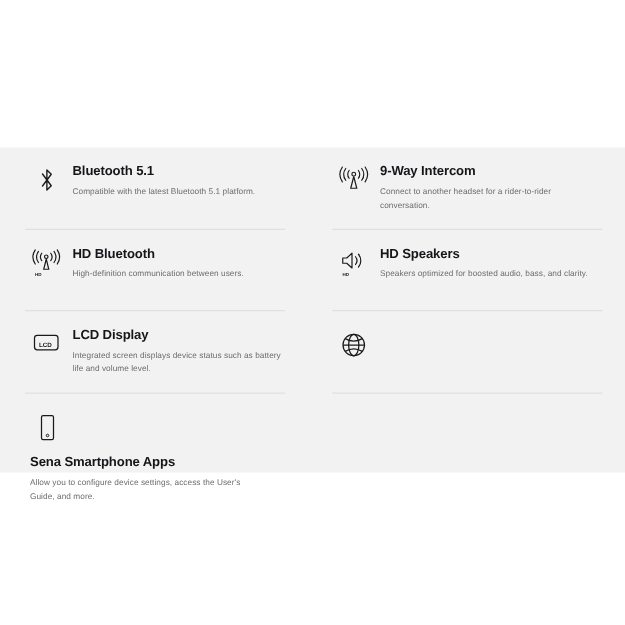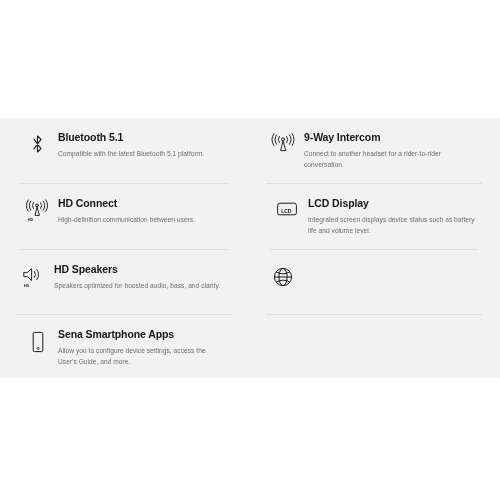--- a/index.html
+++ b/index.html
@@ -153,70 +153,70 @@
               <path d="M16.6 3.6 A5 5 0 0 1 16.6 9.5"></path>
               <path d="M6.8 2.1 A7.7 7.7 0 0 0 6.8 11.0"></path>
               <path d="M19.2 2.1 A7.7 7.7 0 0 1 19.2 11.0"></path>
               <path d="M4.2 0.9 A10.2 10.2 0 0 0 4.2 12.2"></path>
               <path d="M21.8 0.9 A10.2 10.2 0 0 1 21.8 12.2"></path>
             </g>
             <text class="icon-hd" x="4" y="22">HD</text>
           </svg>
         </span>
         <div class="feature-text">
-          <p class="feature-title">HD Connect</p>
+          <p class="feature-title">HD Bluetooth</p>
           <p class="feature-desc">High-definition communication between users.</p>
-        </div>
-      </div>
-
-      <div class="feature-cell divider-left">
-        <span class="icon-wrap">
-          <svg width="24" height="20" viewBox="0 0 24 20">
-            <rect x="2.6" y="4.2" width="18.8" height="11.6" rx="2.2" ry="2.2" fill="none" stroke="#1a1a1a" stroke-width="1"></rect>
-            <text class="icon-lcd-text" x="6.2" y="13.6">LCD</text>
-          </svg>
-        </span>
-        <div class="feature-text">
-          <p class="feature-title">LCD Display</p>
-          <p class="feature-desc">Integrated screen displays device status such as battery life and volume level.</p>
         </div>
       </div>
 
       <div class="feature-cell divider-right">
         <span class="icon-wrap">
           <svg width="24" height="24" viewBox="0 0 24 24">
             <g fill="none" stroke="#1a1a1a" stroke-width="0.95" stroke-linejoin="round" stroke-linecap="round">
               <path d="M3.2 7.4 L6.4 7.4 L10.6 3.6 L10.6 15.4 L6.4 11.6 L3.2 11.6 Z"></path>
               <path d="M13.4 6.4 A5 5 0 0 1 13.4 12.6"></path>
               <path d="M15.8 4.4 A8 8 0 0 1 15.8 14.6"></path>
             </g>
             <text class="icon-hd" x="3" y="21.5">HD</text>
           </svg>
         </span>
         <div class="feature-text">
           <p class="feature-title">HD Speakers</p>
           <p class="feature-desc">Speakers optimized for boosted audio, bass, and clarity.</p>
+        </div>
+      </div>
+
+      <div class="feature-cell divider-left">
+        <span class="icon-wrap">
+          <svg width="24" height="20" viewBox="0 0 24 20">
+            <rect x="2.6" y="4.2" width="18.8" height="11.6" rx="2.2" ry="2.2" fill="none" stroke="#1a1a1a" stroke-width="1"></rect>
+            <text class="icon-lcd-text" x="6.2" y="13.6">LCD</text>
+          </svg>
+        </span>
+        <div class="feature-text">
+          <p class="feature-title">LCD Display</p>
+          <p class="feature-desc">Integrated screen displays device status such as battery life and volume level.</p>
         </div>
       </div>
 
       <div class="feature-cell divider-right">
         <span class="icon-wrap">
           <svg width="24" height="24" viewBox="0 0 24 24">
             <g fill="none" stroke="#1a1a1a" stroke-width="1">
               <circle cx="12" cy="12" r="8.6"></circle>
               <ellipse cx="12" cy="12" rx="4.1" ry="8.6"></ellipse>
               <line x1="3.4" y1="12" x2="20.6" y2="12"></line>
               <path d="M5.2 6.9 A13.5 13.5 0 0 0 18.8 6.9"></path>
               <path d="M5.2 17.1 A13.5 13.5 0 0 1 18.8 17.1"></path>
             </g>
           </svg>
         </span>
       </div>
 
-      <div class="feature-cell no-divider" style="margin-left:20px;margin-right:22px;">
+      <div class="feature-cell no-divider" style="margin-left:20px;margin-right:22px;flex-direction:column;">
         <span class="icon-wrap">
           <svg width="20" height="24" viewBox="0 0 20 24">
             <rect x="6.2" y="2.4" width="9.6" height="19.2" rx="1.3" ry="1.3" fill="none" stroke="#1a1a1a" stroke-width="1"></rect>
             <circle cx="11" cy="18.4" r="1" fill="none" stroke="#1a1a1a" stroke-width="0.8"></circle>
           </svg>
         </span>
         <div class="feature-text">
           <p class="feature-title">Sena Smartphone Apps</p>
           <p class="feature-desc">Allow you to configure device settings, access the User's Guide, and more.</p>
         </div>

